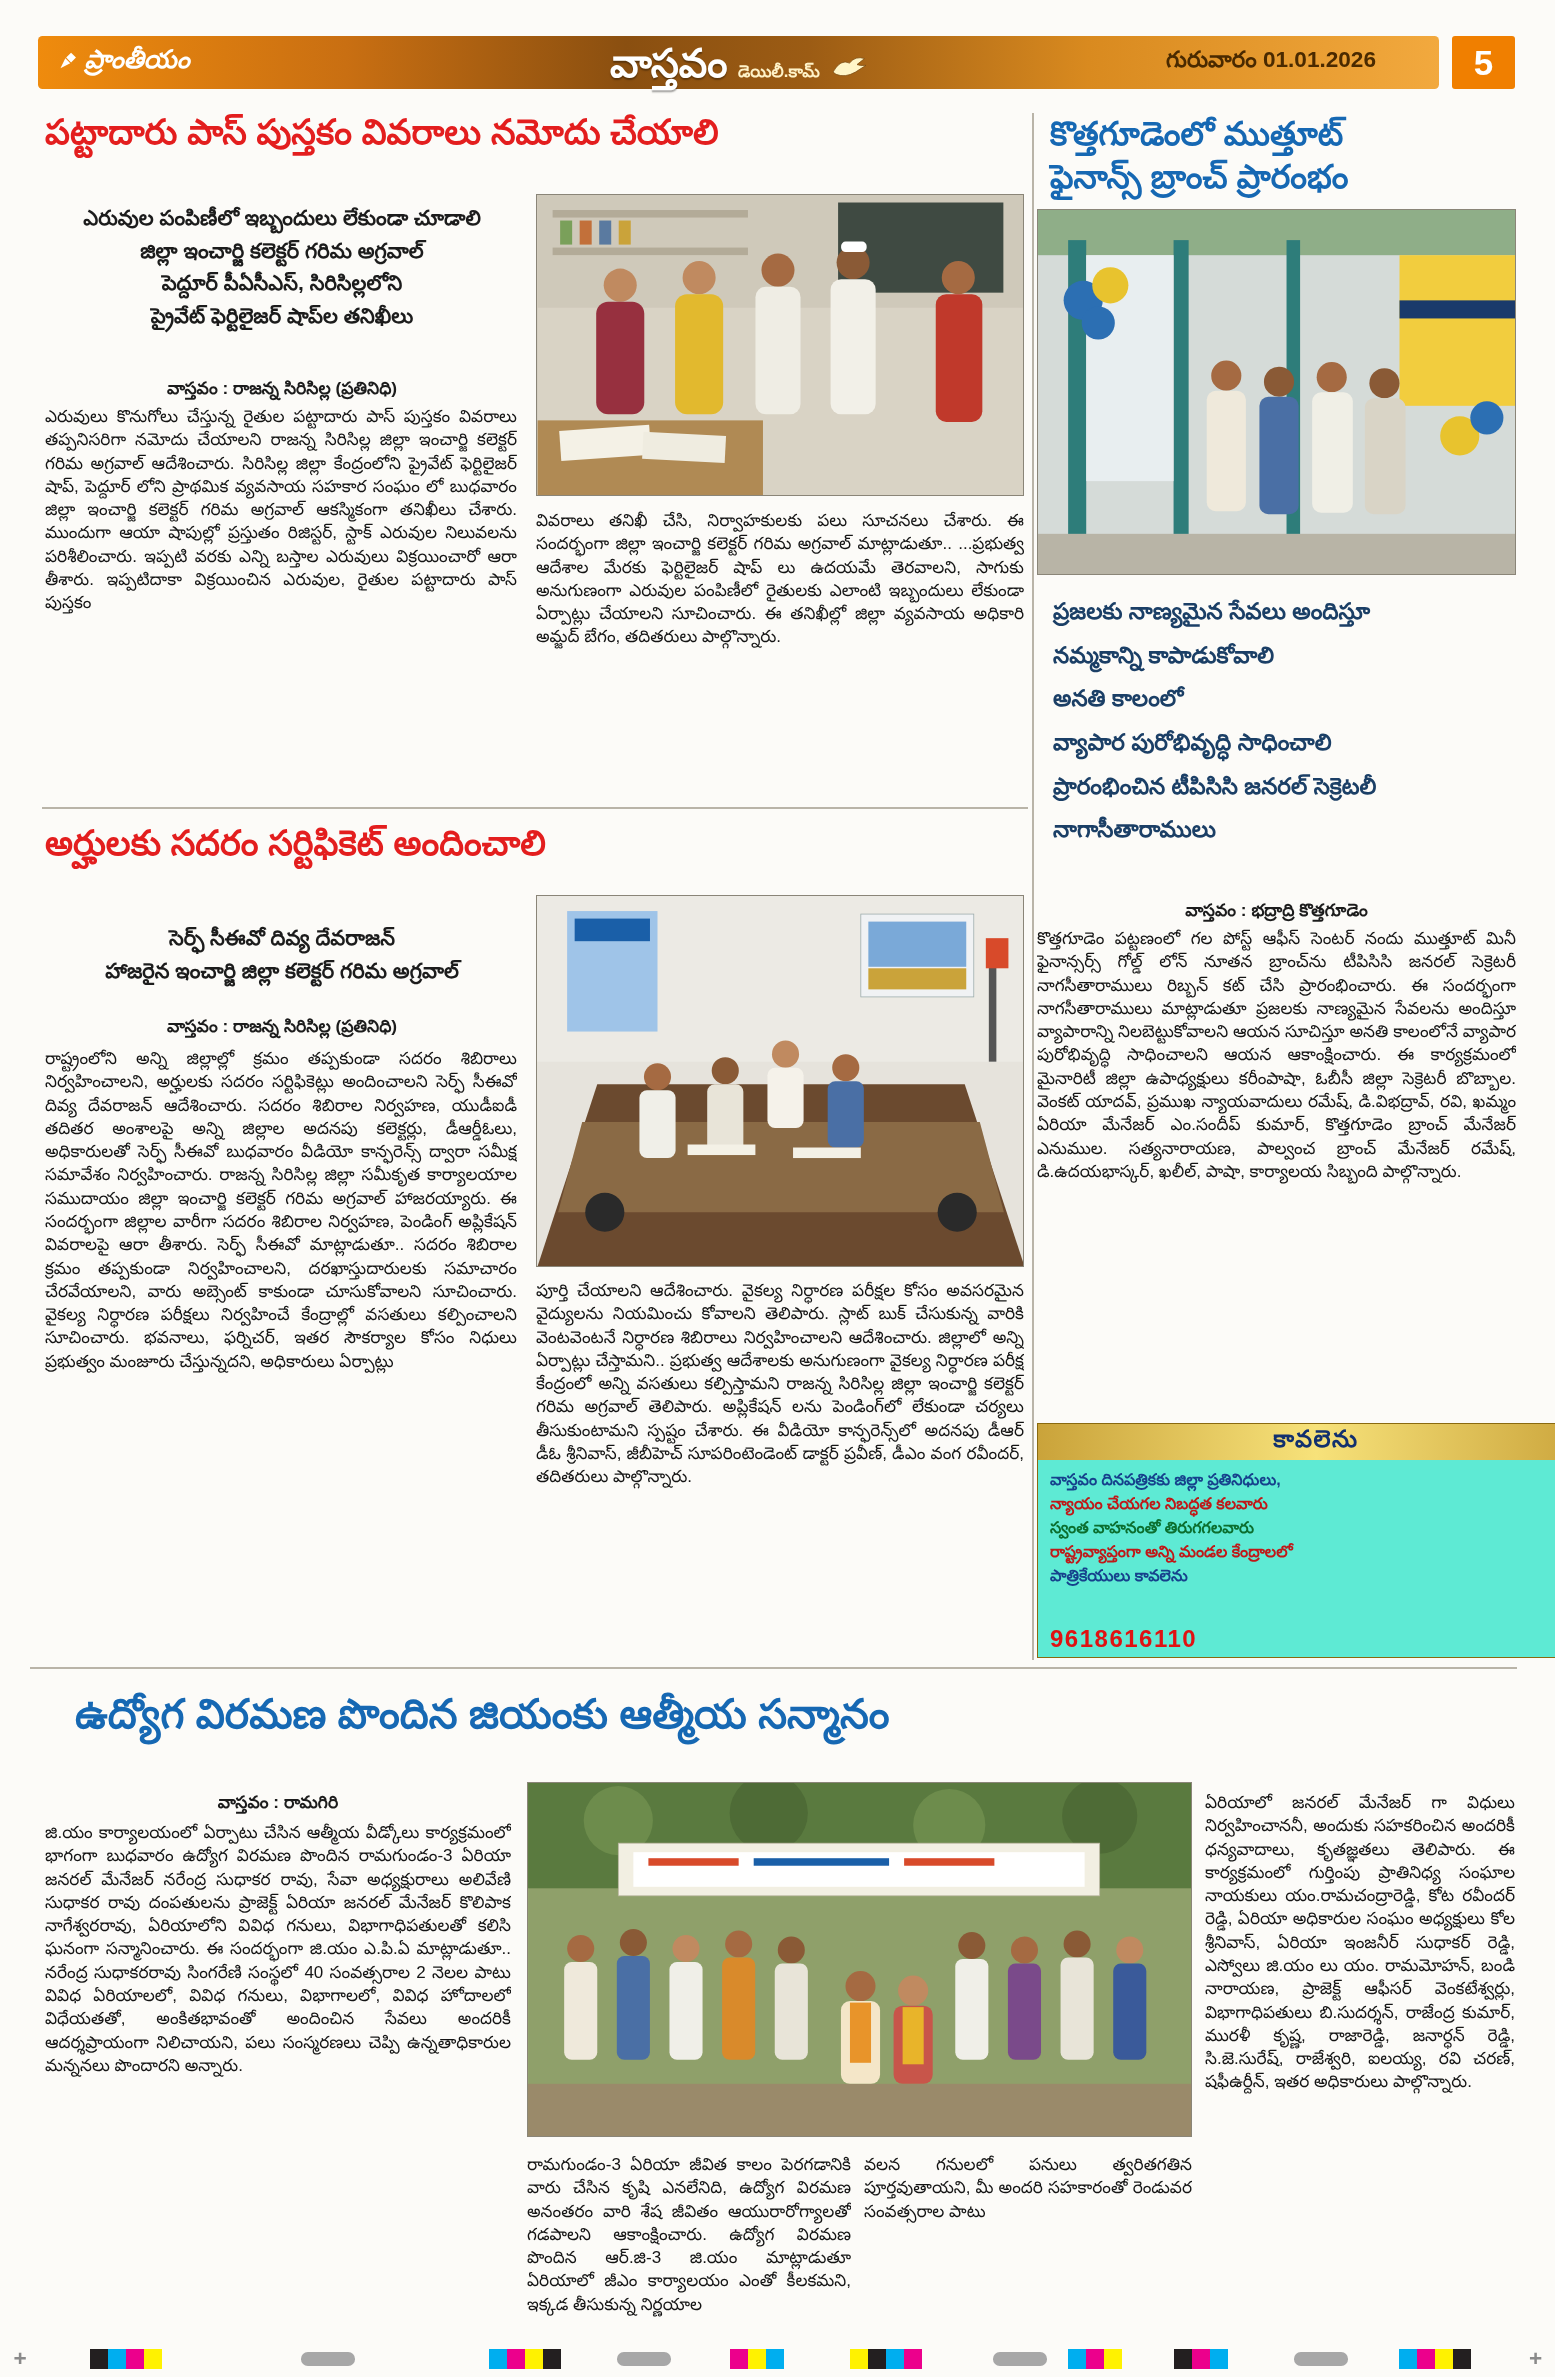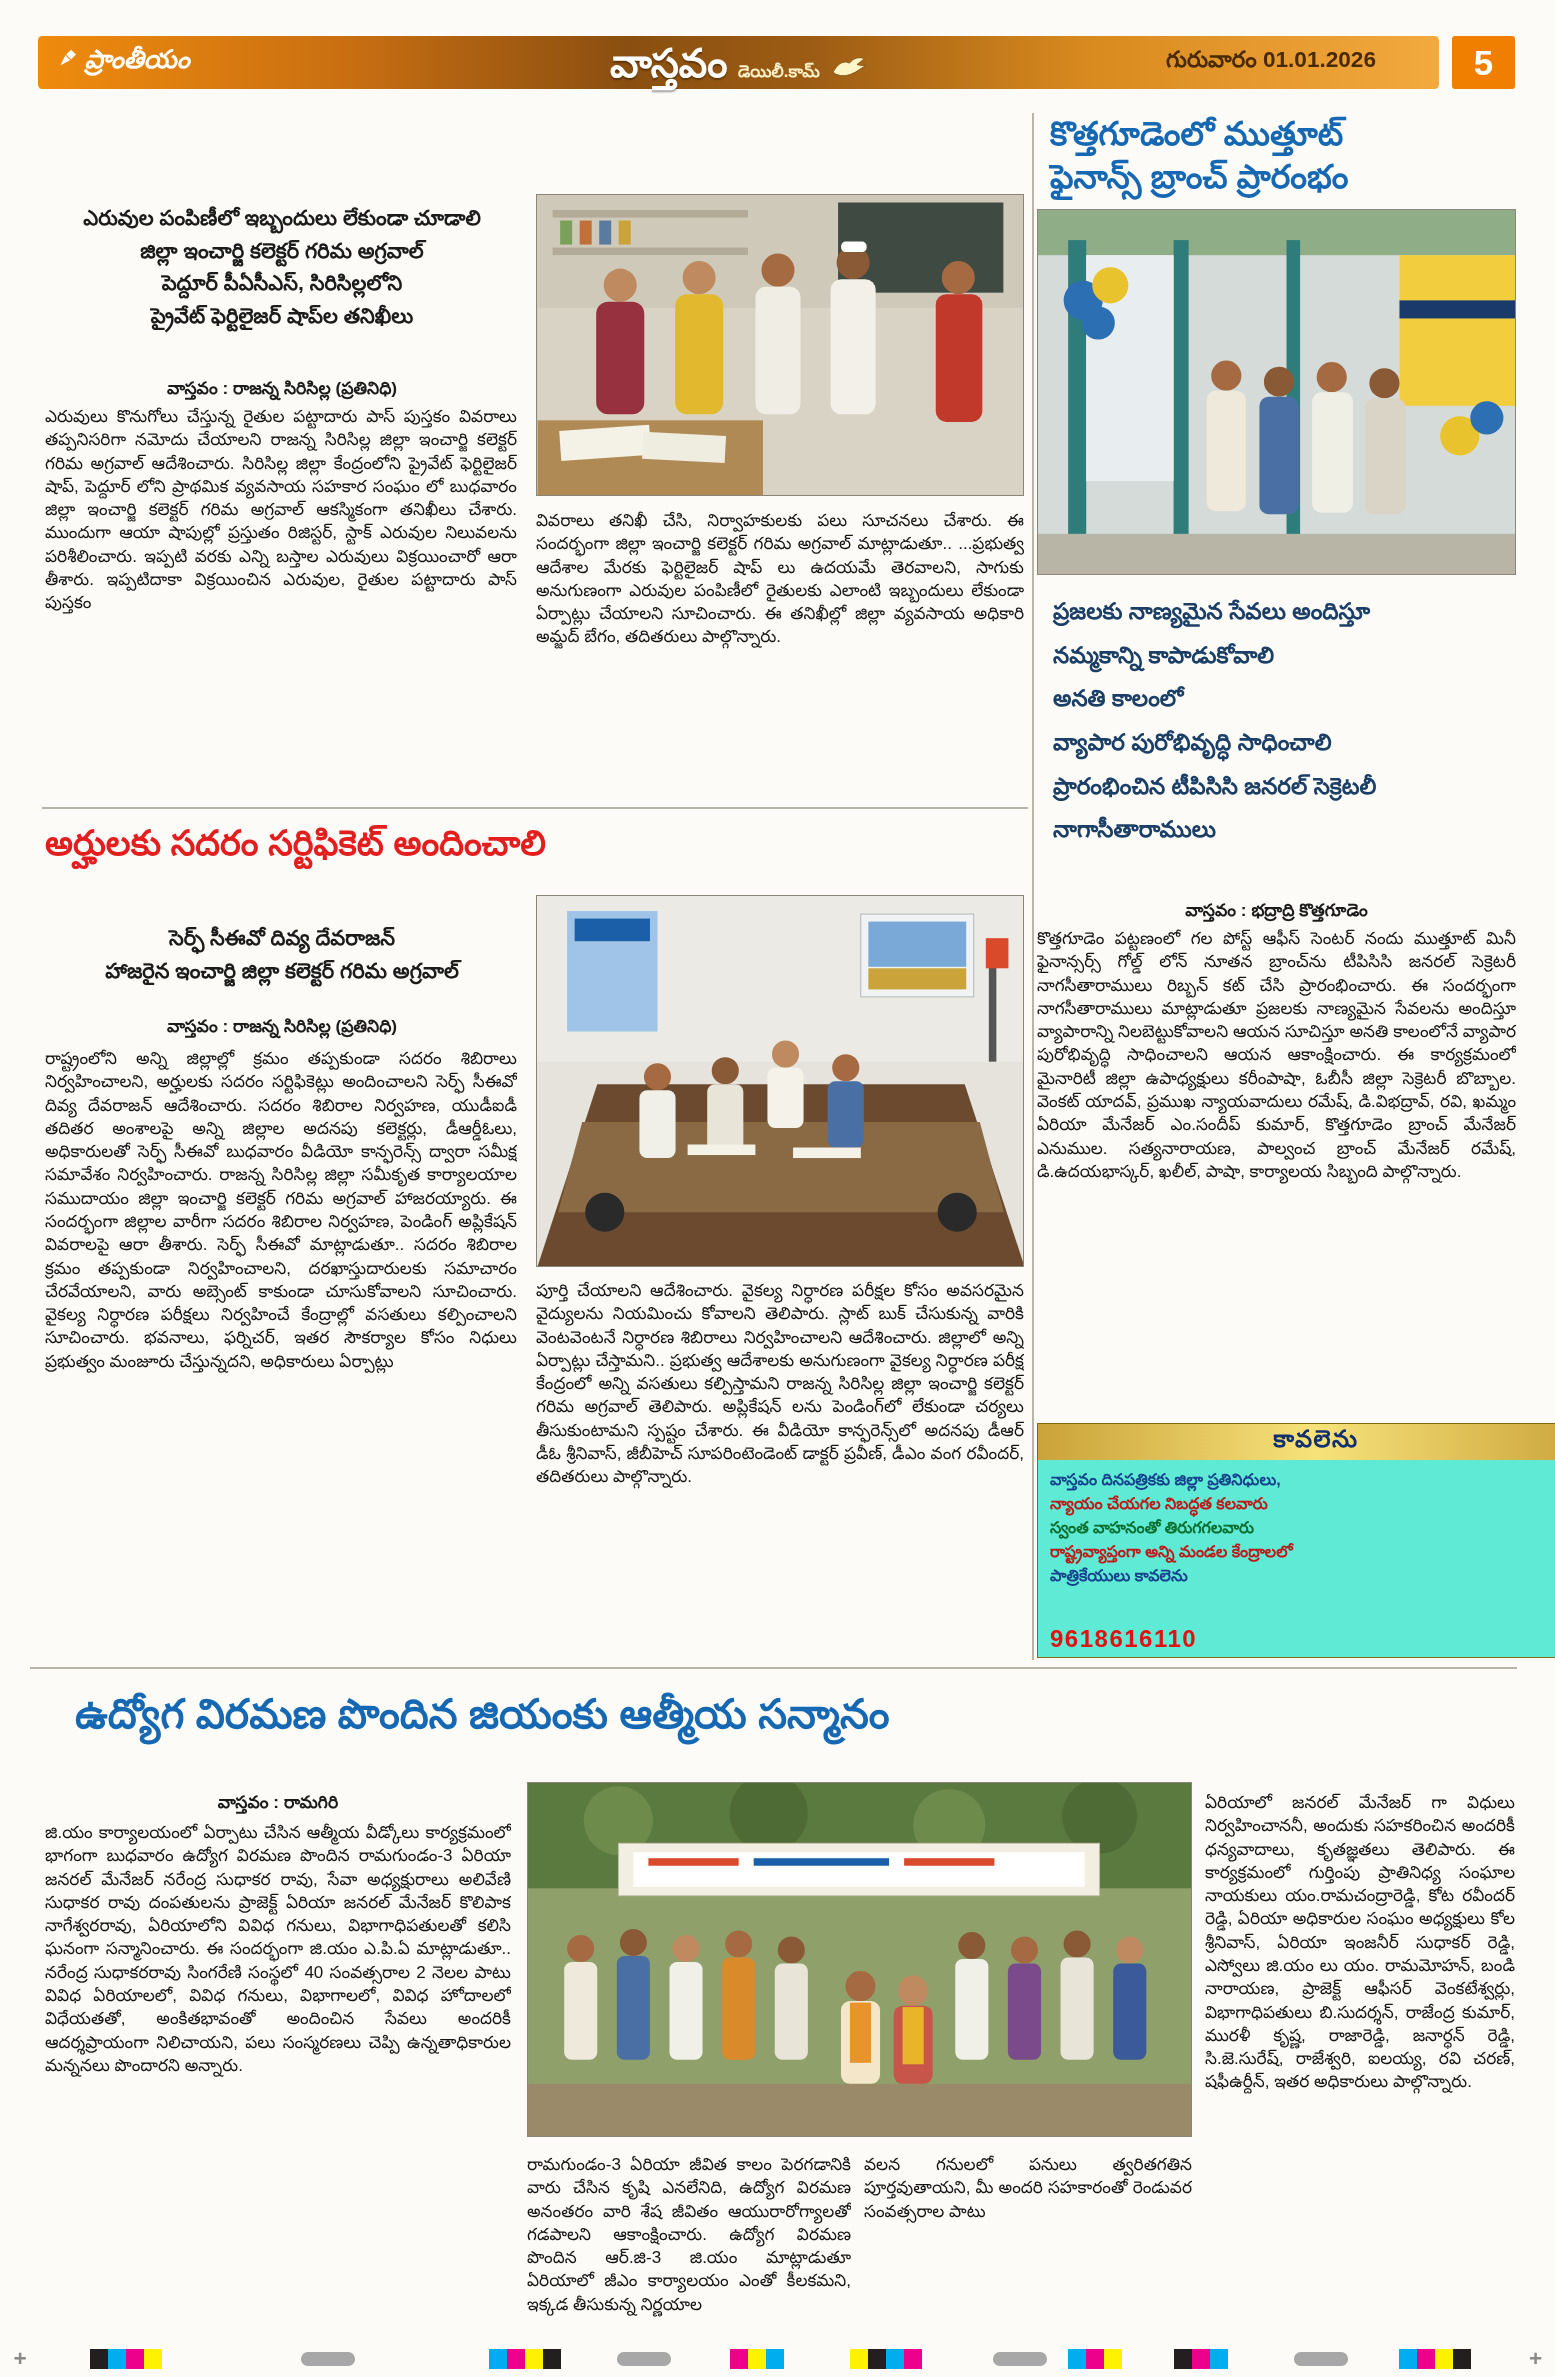--- a/index.html
+++ b/index.html
@@ -10,21 +10,21 @@
     margin:0 auto; overflow:hidden; color:#111;
   }
   .abs { position:absolute; }
 
   
   #mast-bar {
     left:38px; top:36px; width:1401px; height:53px; border-radius:4.5px;
     background:linear-gradient(90deg,#ef8b0d 0%,#c96f12 22%,#8a4f10 42%,#9c5c14 55%,#d98a1f 75%,#f2a93e 100%);
     display:flex; align-items:center;
   }
-  #section-label { color:#fff; font-size:25.6px; font-weight:bold; font-style:italic; margin-left:19.6px; display:flex; gap:7.5px; }
+  #section-label { color:#fff; font-size:25.6px; font-weight:bold; font-style:italic; margin-left:19.6px; display:flex; align-items:center; gap:7.5px; }
   #paper-group { position:absolute; left:572px; top:4.5px; display:flex; align-items:center; gap:10.5px; }
   #paper-name { color:#ffffff; font-size:40px; font-weight:bold; text-shadow:0 1.5px 1.5px rgba(0,0,0,.35); }
   #paper-sub { color:#fff3c8; font-size:16.6px; font-weight:bold; margin-top:10.5px; }
   #mast-date { position:absolute; right:63px; color:#4a2a00; font-size:22.6px; font-weight:bold; }
   #page-num-box {
     left:1452px; top:36px; width:63px; height:53px; background:#f07f00; border-radius:3px;
     display:flex; align-items:center; justify-content:center; color:#fff; font-size:35px; font-weight:bold;
   }
 
   
@@ -90,20 +90,21 @@
       </span>
     </div>
     <div id="mast-date">గురువారం  01.01.2026</div>
   </div>
   <div class="abs" id="page-num-box">5</div>
 
   <div class="abs vrule" style="left:1032px; top:113px; height:1547px;"></div>
   <div class="abs hrule" style="left:42px; top:807px; width:986px;"></div>
   <div class="abs hrule" style="left:30px; top:1667px; width:1487px;"></div>
 
+  <div class="abs headline-red" style="left:45px; top:111px; width:978px;">పట్టాదారు పాస్ పుస్తకం వివరాలు నమోదు చేయాలి</div>
 
   <div class="abs subhead-block" style="left:45px; top:202px; width:474px;">
     <div>ఎరువుల పంపిణీలో ఇబ్బందులు లేకుండా చూడాలి</div>
     <div>జిల్లా ఇంచార్జి కలెక్టర్ గరిమ అగ్రవాల్</div>
     <div>పెద్దూర్ పీఏసీఎస్, సిరిసిల్లలోని</div>
     <div>ప్రైవేట్ ఫెర్టిలైజర్ షాప్‌ల తనిఖీలు</div>
   </div>
 
   <div class="abs photo" style="left:536px; top:194px; width:488px; height:302px;">
     <svg width="488" height="302" viewBox="0 0 648 402">

